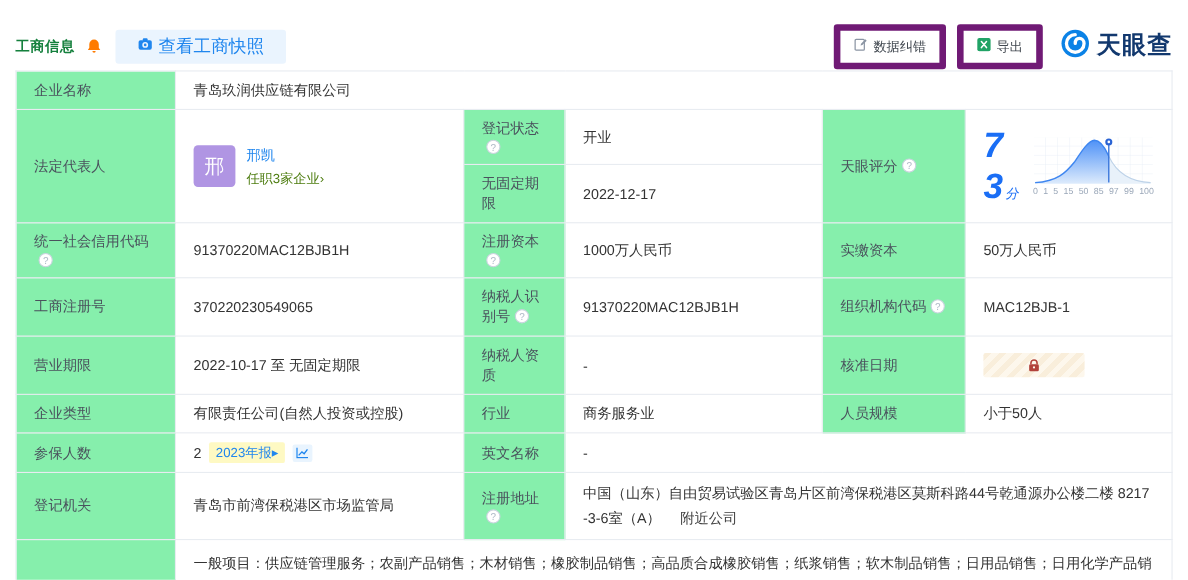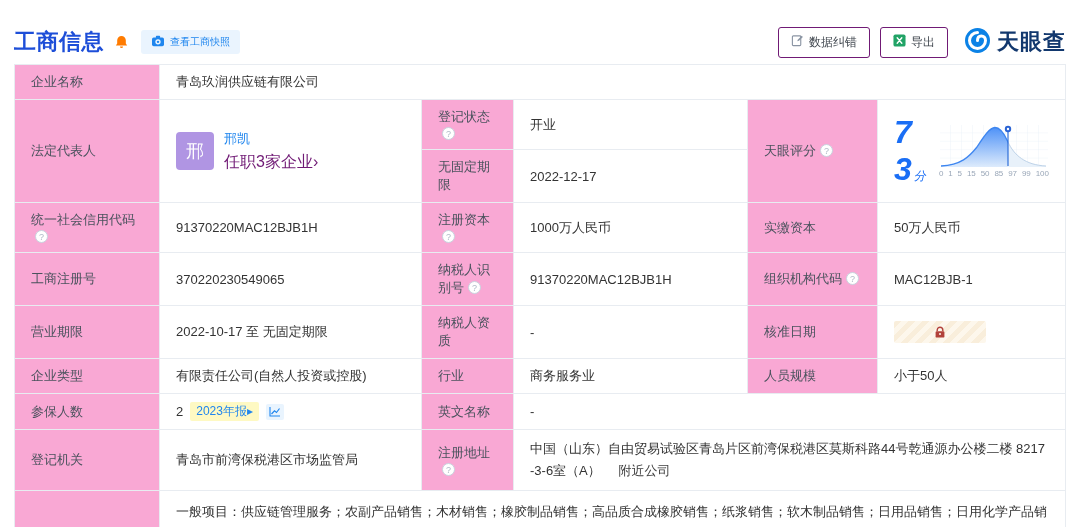--- a/index.html
+++ b/index.html
@@ -2,53 +2,53 @@
 <html><head>
 <meta charset="utf-8">
 <style>
   * { margin:0; padding:0; box-sizing:border-box; }
   html,body { width:1080px; height:527px; overflow:hidden; background:#fff;
     font-family:"Liberation Sans","DejaVu Sans",sans-serif; color:#333; }
   .page { padding:26px 14px 0 14px; }
 
   
   .hdr { display:flex; align-items:center; height:32px; margin-bottom:6px; }
-  .hdr-title { font-size:22px; font-weight:bold; color:#1d4ed8; letter-spacing:.5px; }
+  .hdr-title { font-size:13px; font-weight:bold; color:#15803d; letter-spacing:.5px; }
   .bell { margin-left:10px; display:inline-flex; cursor:pointer; }
   .snap-btn { margin-left:12px; display:inline-flex; align-items:center; gap:5px;
-    background:#eaf4fe; color:#2086ee; font-size:10px; padding:5px 10px;
+    background:#eaf4fe; color:#2086ee; font-size:16px; padding:5px 20px;
     border-radius:3px; border:none; cursor:pointer; }
   .hdr-spacer { flex:1; }
   .ghost-btn { display:inline-flex; align-items:center; gap:5px; background:#fff;
-    border:1px solid #701a75; border-radius:3px; color:#40474f; font-size:12px;
+    border:6px solid #701a75; border-radius:3px; color:#40474f; font-size:12px;
     padding:6px 12px; margin-left:10px; cursor:pointer; }
   .logo { display:inline-flex; gap:6px; margin-left:16px; }
   .logo-text { font-size:22px; font-weight:bold; color:#12386e; letter-spacing:1px; }
 
   
   table.info { width:100%; border-collapse:collapse; font-size:13px; table-layout:fixed; }
   table.info td { border:1px solid #e8ecf1; padding:8px 16px; vertical-align:middle;
     word-break:break-all; }
-  td.lbl { background:#f9a8d4; color:#4a525d; padding-left:14px; width:145px;margin-left:31px; }
+  td.lbl { background:#86efac; color:#4a525d; padding-left:14px; width:145px;margin-left:31px; }
   td.lbl2 { width:92px; }
   td.lbl3 { width:130px; }
   td.val { color:#333; }
   .help { display:inline-block; width:13px; height:13px; border:1px solid #c9d3de;
     border-radius:50%; color:#aeb9c6; font-size:9px; line-height:12px; text-align:center;
     margin-left:4px; vertical-align:1px; cursor:pointer; background:#fff; }
   .green { color:#4fae52; }
   .link { color:#404040; cursor:pointer; text-decoration:none;font-family:Liberation Serif, serif; }
 
   
   .rep { display:flex; align-items:center; gap:10px; }
   .avatar { width:38px; height:38px; border-radius:4px; background:#b095e3; color:#fff;
     font-size:18px; display:flex; align-items:center; justify-content:center; }
   .rep-col { display:flex; flex-direction:column; gap:4px; }
   .rep-name { color:#2086ee; font-size:13px; cursor:pointer; }
-  .rep-pos { color:#701a75; font-size:16px; cursor:pointer; }
+  .rep-pos { color:#4d7c0f; font-size:12px; cursor:pointer; }
 
   
   .score-wrap { display:flex; align-items:center; gap:12px; }
   .score-num { font-size:32px; font-weight:bold; font-style:italic; color:#1a6ef5; }
   .score-unit { font-size:12px; font-weight:normal; color:#1a6ef5; margin-left:2px; }
   .mini-chart { display:flex; flex-direction:column; }
   .ticks { display:flex; justify-content:space-between; width:110px; font-size:8px;
     color:#9aa7b8; margin-top:1px; }
 
   

